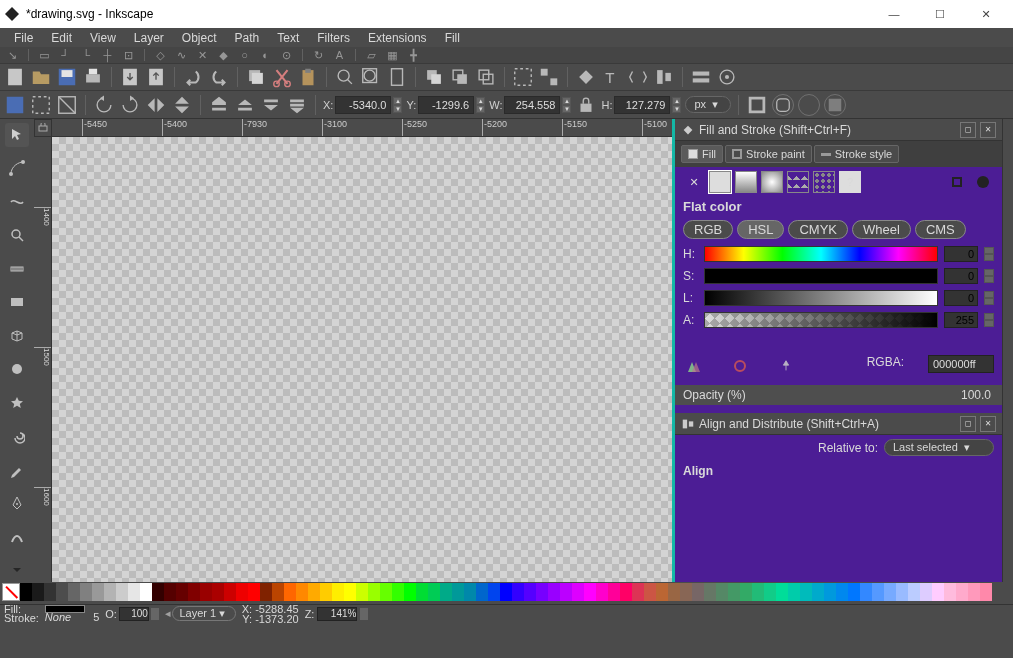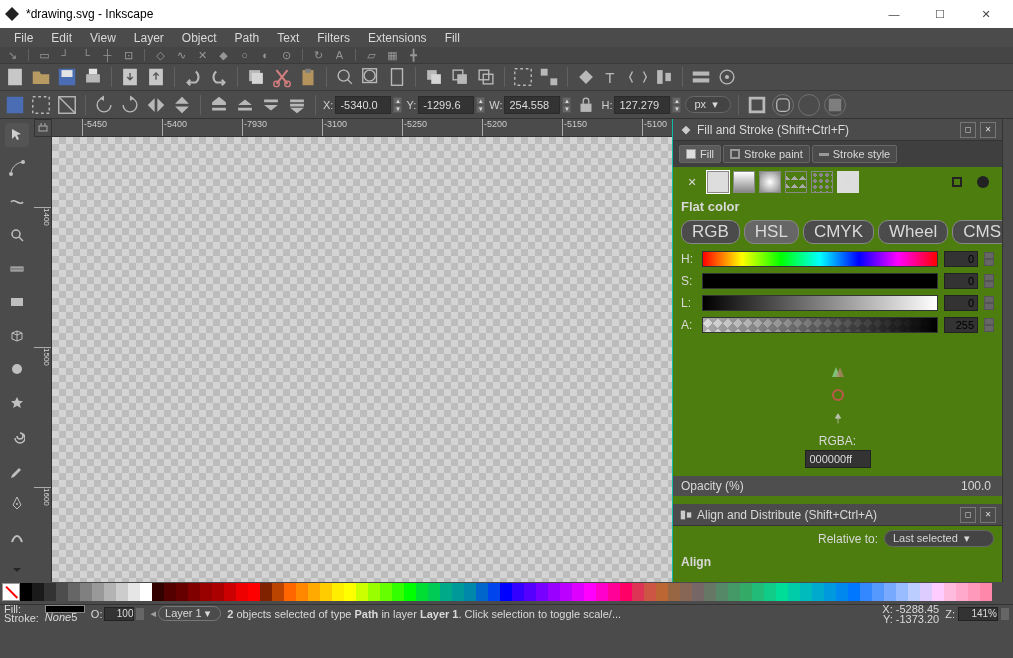--- a/index.html
+++ b/index.html
@@ -11,56 +11,56 @@
 .menubar { height: 19px; background: #4b4b4b; display: flex; align-items: center; padding: 0 6px; gap: 2px; }
 .menubar .mitem { padding: 1px 8px; cursor: default; font-size: 12px; }
 .snapbar { height: 17px; background: #454545; display: flex; align-items: center; padding: 0 4px; gap: 4px; border-bottom: 1px solid #3a3a3a; }
 .snapbar .sbtn { width: 17px; height: 15px; display: flex; align-items: center; justify-content: center; opacity: 0.55; }
 .toolbar { height: 27px; background: #4b4b4b; display: flex; align-items: center; padding: 0 4px; gap: 4px; border-bottom: 1px solid #3a3a3a; }
 .tbtn { width: 22px; height: 22px; display: flex; align-items: center; justify-content: center; opacity: 0.85; cursor: default; }
 .tsep { width: 1px; height: 20px; background: #616161; margin: 0 3px; }
 .optbar { height: 28px; background: #4b4b4b; display: flex; align-items: center; padding: 0 4px; gap: 4px; border-bottom: 1px solid #333; }
 .numfield { display: flex; align-items: center; gap: 2px; }
 .numfield .lbl { font-size: 11px; color: #d0d0d0; }
-.numfield .val { background: #333; border: 1px solid #2a2a2a; color: #ddd; padding: 1px 4px; width: 56px; height: 18px; font-size: 11px; }
+.numfield .val { background: #333; border: 1px solid #2a2a2a; color: #ddd; padding: 1px 4px; width: 56px; text-align: right; height: 18px; font-size: 11px; }
 .spinner { display: flex; flex-direction: column; }
 .spinner .sp { width: 9px; height: 8px; background: #666; border: 1px solid #555; font-size: 6px; display: flex; align-items: center; justify-content: center; }
 .unitselect { background: #444; border: 1px solid #666; border-radius: 10px; padding: 1px 12px 1px 8px; font-size: 11px; position: relative; }
 .workarea { display: flex; height: 463px; position: relative; }
 .tooldock { width: 34px; background: #4b4b4b; display: flex; flex-direction: column; align-items: center; padding-top: 4px; gap: 10px; }
 .tooldock .tool { width: 24px; height: 24px; display: flex; align-items: center; justify-content: center; cursor: default; opacity: 0.9; }
 .tooldock .tool svg { width: 16px; height: 16px; }
 .canvas-container { flex: 1; display: flex; flex-direction: column; background: #4c1d95; position: relative; }
 .rulers-corner { position: absolute; left: 0; top: 0; width: 18px; height: 18px; background: #4b4b4b; border: 1px solid #333; display:flex; align-items:center; justify-content:center; }
 .hruler { position: absolute; left: 18px; right: 0; top: 0; height: 18px; background: #4b4b4b; border-bottom: 1px solid #333; font-size: 8px; color: #ccc; overflow: hidden; }
 .hruler .tick { position: absolute; top: 0; height: 100%; border-left: 1px solid #aaa; padding-left: 1px; font-size: 9px;}
 .vruler { position: absolute; left: 0; top: 18px; bottom: 0; width: 18px; background: #4b4b4b; border-right: 1px solid #333; font-size: 8px; }
 .vruler .tick { position: absolute; left: 0; width: 100%; border-top: 1px solid #aaa; font-size: 8px; writing-mode: vertical-rl; }
 .canvas { position: absolute; left: 18px; top: 18px; right: 0; bottom: 0; background: #fff; }
 .alpha-bg { position: absolute; inset: 0; background-image: linear-gradient(45deg,#bcbcbc 25%,transparent 25%),linear-gradient(-45deg,#bcbcbc 25%,transparent 25%),linear-gradient(45deg,transparent 75%,#bcbcbc 75%),linear-gradient(-45deg,transparent 75%,#bcbcbc 75%); background-size: 14px 14px; background-position: 0 0,0 7px,7px -7px,-7px 0; background-color:#d4d4d4;}
-.dockpanel { width: 330px; background: #4d7c0f; border-left: 1px solid #14b8a6; display: flex; flex-direction: column; overflow: hidden; position: relative; }
+.dockpanel { width: 330px; background: #4c1d95; border-left: 3px solid #14b8a6; display: flex; flex-direction: column; overflow: hidden; position: relative; }
 .panel-title { height: 22px; background: #4b4b4b; display: flex; align-items: center; padding: 0 6px; border-bottom: 1px solid #333; }
 .panel-title .ptxt { flex: 1; font-size: 12px;}
 .panel-title .pbtn { width: 16px; height: 16px; border: 1px solid #777; margin-left: 4px; display: flex; align-items: center; justify-content: center; font-size: 8px; }
 .tabrow { display: flex; height: 26px; align-items: center; padding: 4px 6px; gap: 2px; background: #3f3f3f;}
 .tabrow .tab { display: flex; align-items: center; gap: 4px; padding: 2px 6px; border: 1px solid #666; background: #4b4b4b; border-radius: 2px; font-size: 12px;}
 .tabrow .tab.active { background: #5a5a5a; }
 .paintrow { display: flex; align-items: center; gap: 4px; padding: 4px 8px; }
 .paint-btn { width: 22px; height: 22px; border: 1px solid #888; display: flex; align-items: center; justify-content: center; }
 .paint-btn.sel { outline: 1px solid #fff; }
 .colorspace-row { display: flex; gap: 4px; padding: 4px 8px; }
-.cs-btn { border: 1px solid #888; border-radius: 10px; padding: 1px 10px; font-size: 17px; background: #4b4b4b; }
+.cs-btn { border: 1px solid #888; border-radius: 10px; padding: 1px 10px; font-size: 13px; background: #4b4b4b; }
 .cs-btn.sel { background: #666; }
 .slider-row { display: flex; align-items: center; gap: 6px; padding: 3px 8px; }
 .slider-row .slbl { width: 15px; font-size: 12px;}
 .slider-row .strack { flex: 1; height: 16px; border: 1px solid #333; position: relative; }
 .slider-row .sval { width: 34px; background: #333; border: 1px solid #222; text-align: right; padding: 1px 3px; height: 16px; font-size: 11px;}
 .slider-row .spinbox { display: flex; flex-direction: column; }
 .slider-row .spinbox div { width: 10px; height: 7px; background: #666; border: 1px solid #555; }
-.extra-row { display: flex; align-items: center; padding: 4px 8px; gap: 2px; flex-direction: column; }
+.extra-row { display: flex; align-items: flex-start; padding: 4px 8px; gap: 24px; }
 .param-row { display: flex; align-items: center; padding: 3px 8px; background: #4e4e4e;}
 .param-row .plbl { flex: 1; font-size: 12px;}
 .param-row .pval { width: 44px; text-align: right; font-size: 12px;}
 .palette { height: 20px; display: flex; overflow: hidden; margin: 1px 14px 1px 2px; position: relative;}
 .palette .noneX { width: 18px; height: 18px; border:1px solid #999; position: relative; background: #fff; }
 .palette .noneX::after { content:''; position:absolute; left:0; right:0; top:50%; border-top:2px solid red; transform: rotate(45deg) translateY(-50%); transform-origin:center;}
 .palette .sw { width: 12px; height: 18px; flex: 0 0 auto; }
 .statusbar { height: 18px; background: #4b4b4b; display: flex; align-items: center; font-size: 10px; padding: 0 4px; gap: 6px; border-top: 1px solid #333;}
 .statusbar .fillstroke { display: flex; flex-direction: column; font-size: 9px; line-height: 9px; }
 .statusbar .layer-box {display:flex; align-items:center; gap:2px;}
@@ -733,40 +733,37 @@
     <div class="sw" style="background: rgb(255, 136, 170);"></div>
   </div>
 
 <div class="statusbar">
   <div class="fillstroke">
     <div><span>Fill:</span></div>
     <div><span>Stroke:</span></div>
   </div>
   <div class="fillstroke">
     <div style="width:40px;height:8px;background:#000;border:1px solid #888;"></div>
-    <div style="display:flex;gap:0;">
+    <div style="display:flex;gap:22px;">
         <span style="font-style:italic;">None</span>
         <span>5</span>
       </div>
   </div>
   <div style="display:flex;align-items:center;gap:2px;">
     <span>O:</span>
     <input style="width: 30px; background: rgb(51, 51, 51); border: 1px solid rgb(34, 34, 34); color: rgb(221, 221, 221); height: 14px; font-size: 10px; text-align: right;" value="100">
     <div class="spinbox" style="display:flex;flex-direction:column;">
         <div style="width:8px;height:6px;background:#666;"></div>
         <div style="width:8px;height:6px;background:#666;"></div>
       </div>
   </div>
   <div class="layer-box">
     <span style="opacity:0.6;">◂</span>
     <div class="layer-sel"><span>Layer 1</span> ▾</div>
   </div>
-  <div class="msg">
-    <b>2</b><span> objects selected of type </span><b>Path</b><span> in layer </span><b>Layer 1</b><span>. Click selection to toggle scale/...</span>
-  </div>
   <div class="coords">
     <div><span>X:</span> <span>-5288.45</span></div>
     <div><span>Y:</span> <span>-1373.20</span></div>
   </div>
   <div style="display:flex;align-items:center;gap:3px;">
     <span>Z:</span>
     <input style="width: 40px; background: rgb(51, 51, 51); border: 1px solid rgb(34, 34, 34); color: rgb(221, 221, 221); height: 14px; font-size: 10px; text-align: right;" value="141%">
     <div style="display:flex;flex-direction:column;">
         <div style="width:8px;height:6px;background:#666;"></div>
         <div style="width:8px;height:6px;background:#666;"></div>

